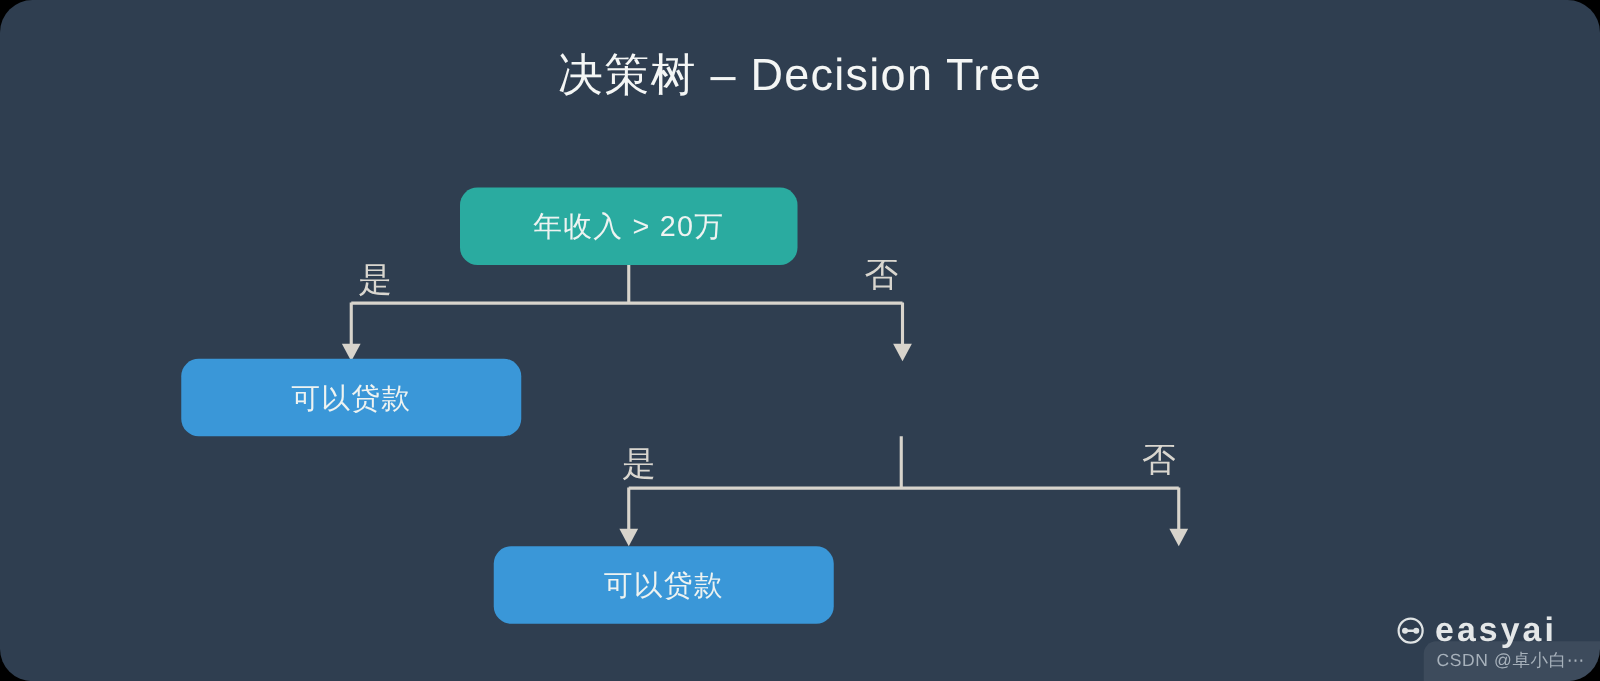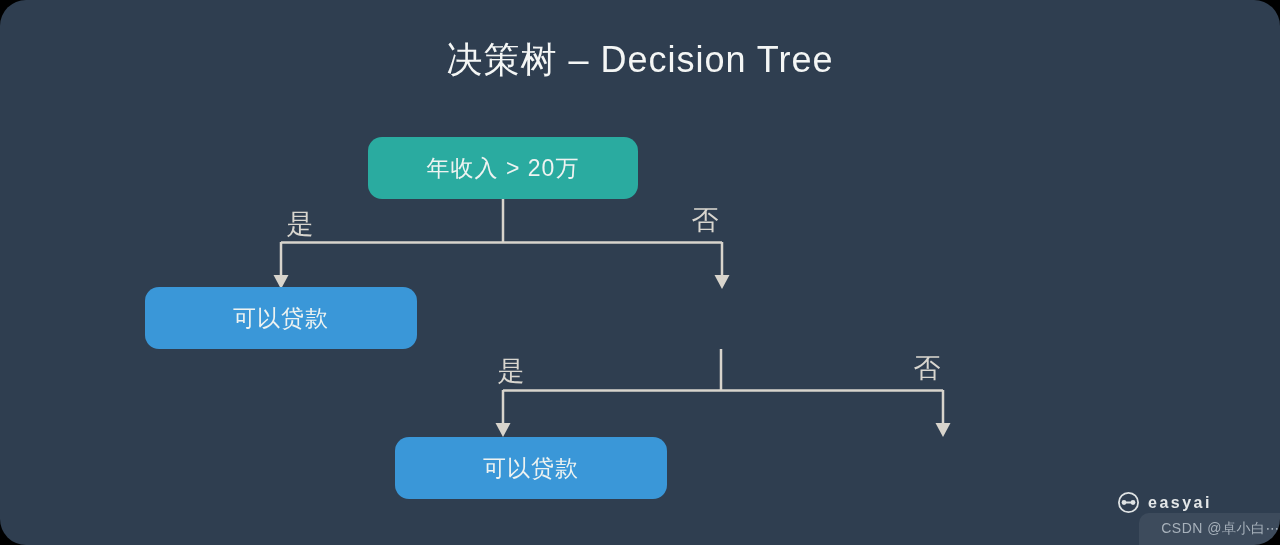--- a/index.html
+++ b/index.html
@@ -32,28 +32,28 @@
   }
   .lbl-root-yes{left:300px;top:211px;}
   .lbl-root-no{left:705px;top:207px;}
   .lbl-prop-yes{left:511px;top:358px;}
   .lbl-prop-no{left:927px;top:355px;}
   .brand{
     position:absolute;left:1117px;top:491px;
     display:flex;align-items:center;gap:8px;
   }
   .brand-text{
-    font-size:16px;font-weight:700;letter-spacing:2.5px;color:#e4e7e8;line-height:1;
+    font-size:27px;font-weight:700;letter-spacing:2.5px;color:#e4e7e8;line-height:1;
   }
   .credit-bar{
     position:absolute;right:0;bottom:0;width:141px;height:32px;
     background:rgba(255,255,255,0.07);
     border-top-left-radius:10px;
     display:flex;align-items:center;justify-content:flex-end;
-    padding-right:0;box-sizing:border-box;
+    padding-right:12px;box-sizing:border-box;
   }
   .credit-text{font-size:14px;color:#a7b1bb;letter-spacing:0.5px;}
 </style>
 </head>
 <body>
 
 <div class="stage">
   <div class="panel">
 
     <h1 class="title">决策树 – Decision Tree</h1>
@@ -72,21 +72,21 @@
       <g stroke="#d8d4cc" stroke-width="2.5">
         <path d="M721 349 L721 390"></path>
         <path d="M503 390.5 L943 390.5"></path>
         <path d="M503 390 L503 425"></path>
         <path d="M943 390 L943 425"></path>
       </g>
       <polygon fill="#d8d4cc" points="503,437 495.5,423 510.5,423"></polygon>
       <polygon fill="#d8d4cc" points="943,437 935.5,423 950.5,423"></polygon>
     </svg>
 
-    <div class="node node-root" style="background: rgb(42, 171, 160);">年收入 &gt; 20万</div>
+    <div class="node node-root" style="background: rgb(42, 171, 160); margin-top: 13px;">年收入 &gt; 20万</div>
 
     <div class="node node-left-result" style="background: rgb(58, 151, 216);">可以贷款</div>
 
 
     <div class="node node-bottom-left" style="background: rgb(58, 151, 216);">可以贷款</div>
 
 
     <div class="edge-label lbl-root-yes">是</div>
     <div class="edge-label lbl-root-no">否</div>
     <div class="edge-label lbl-prop-yes">是</div>

